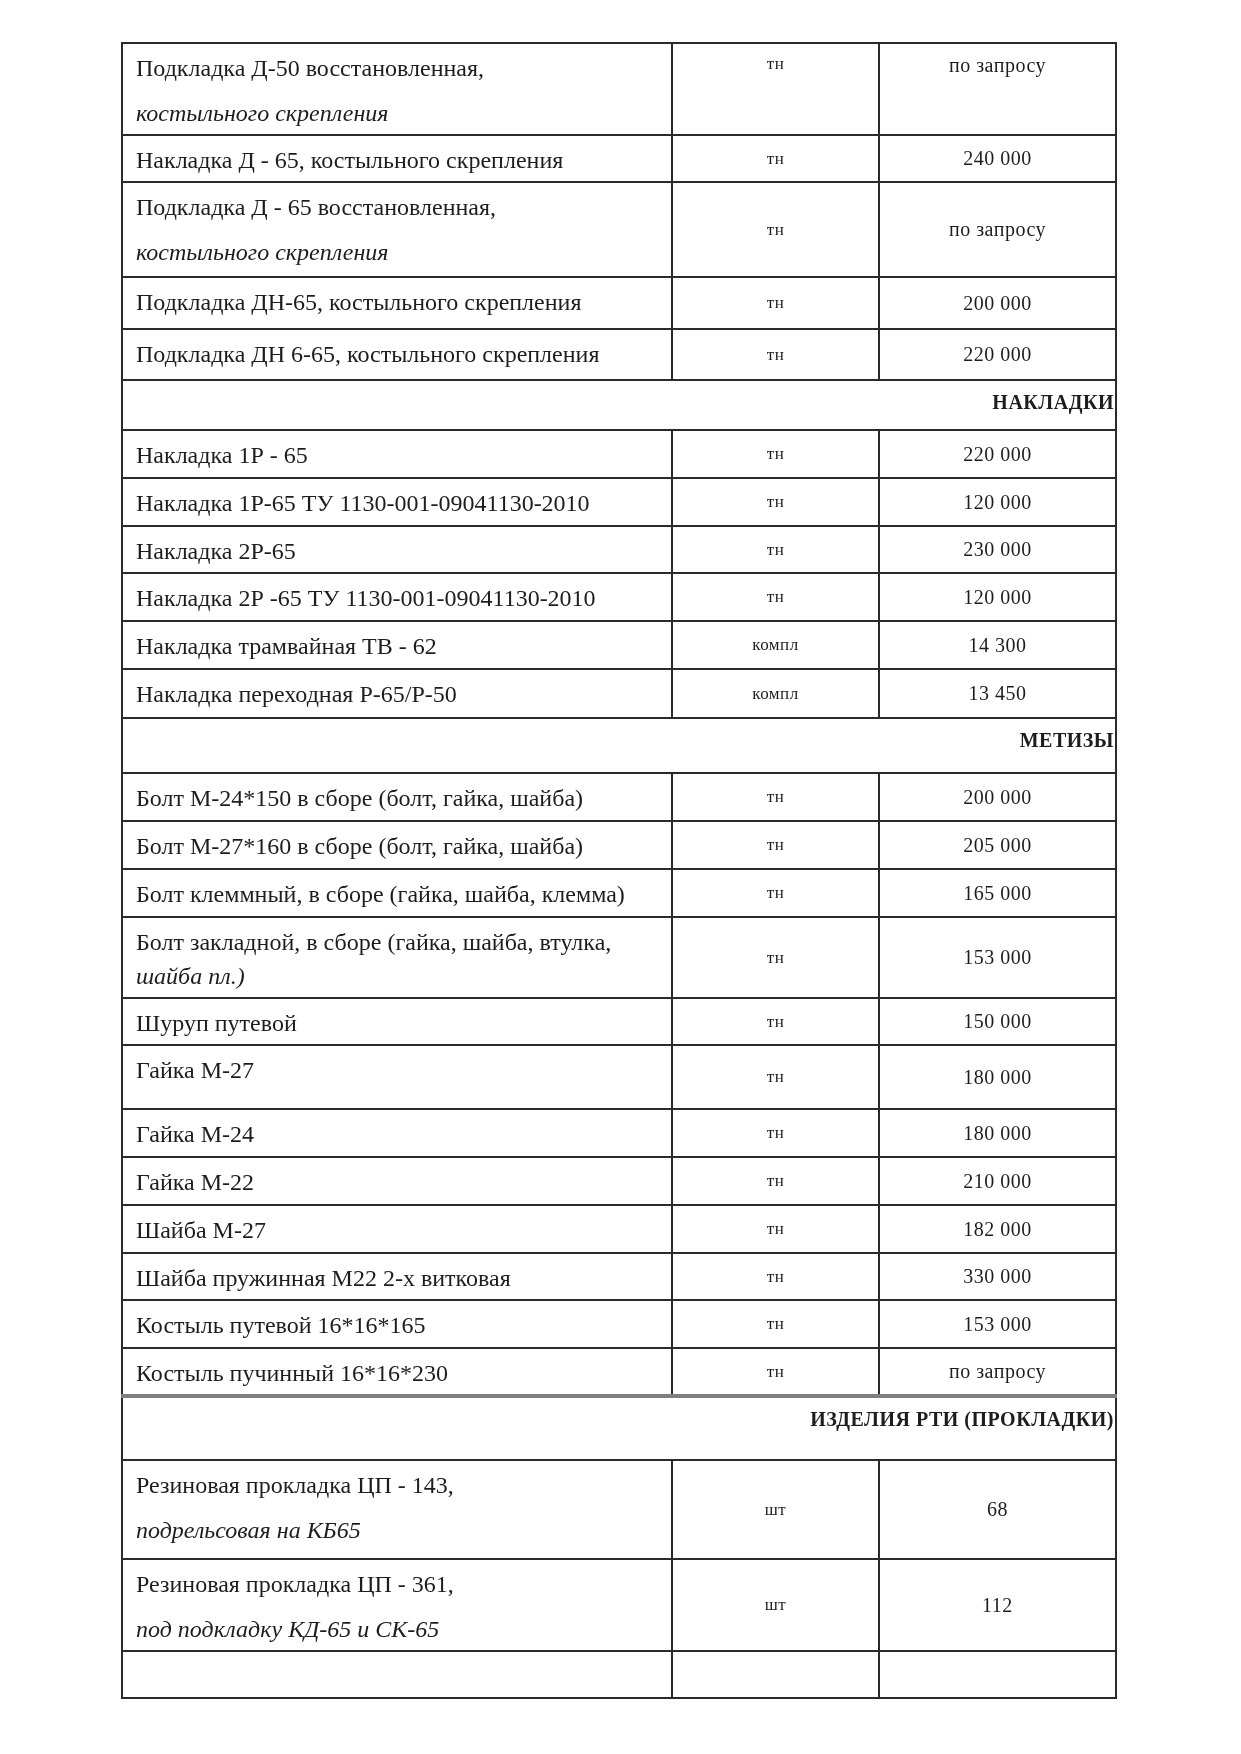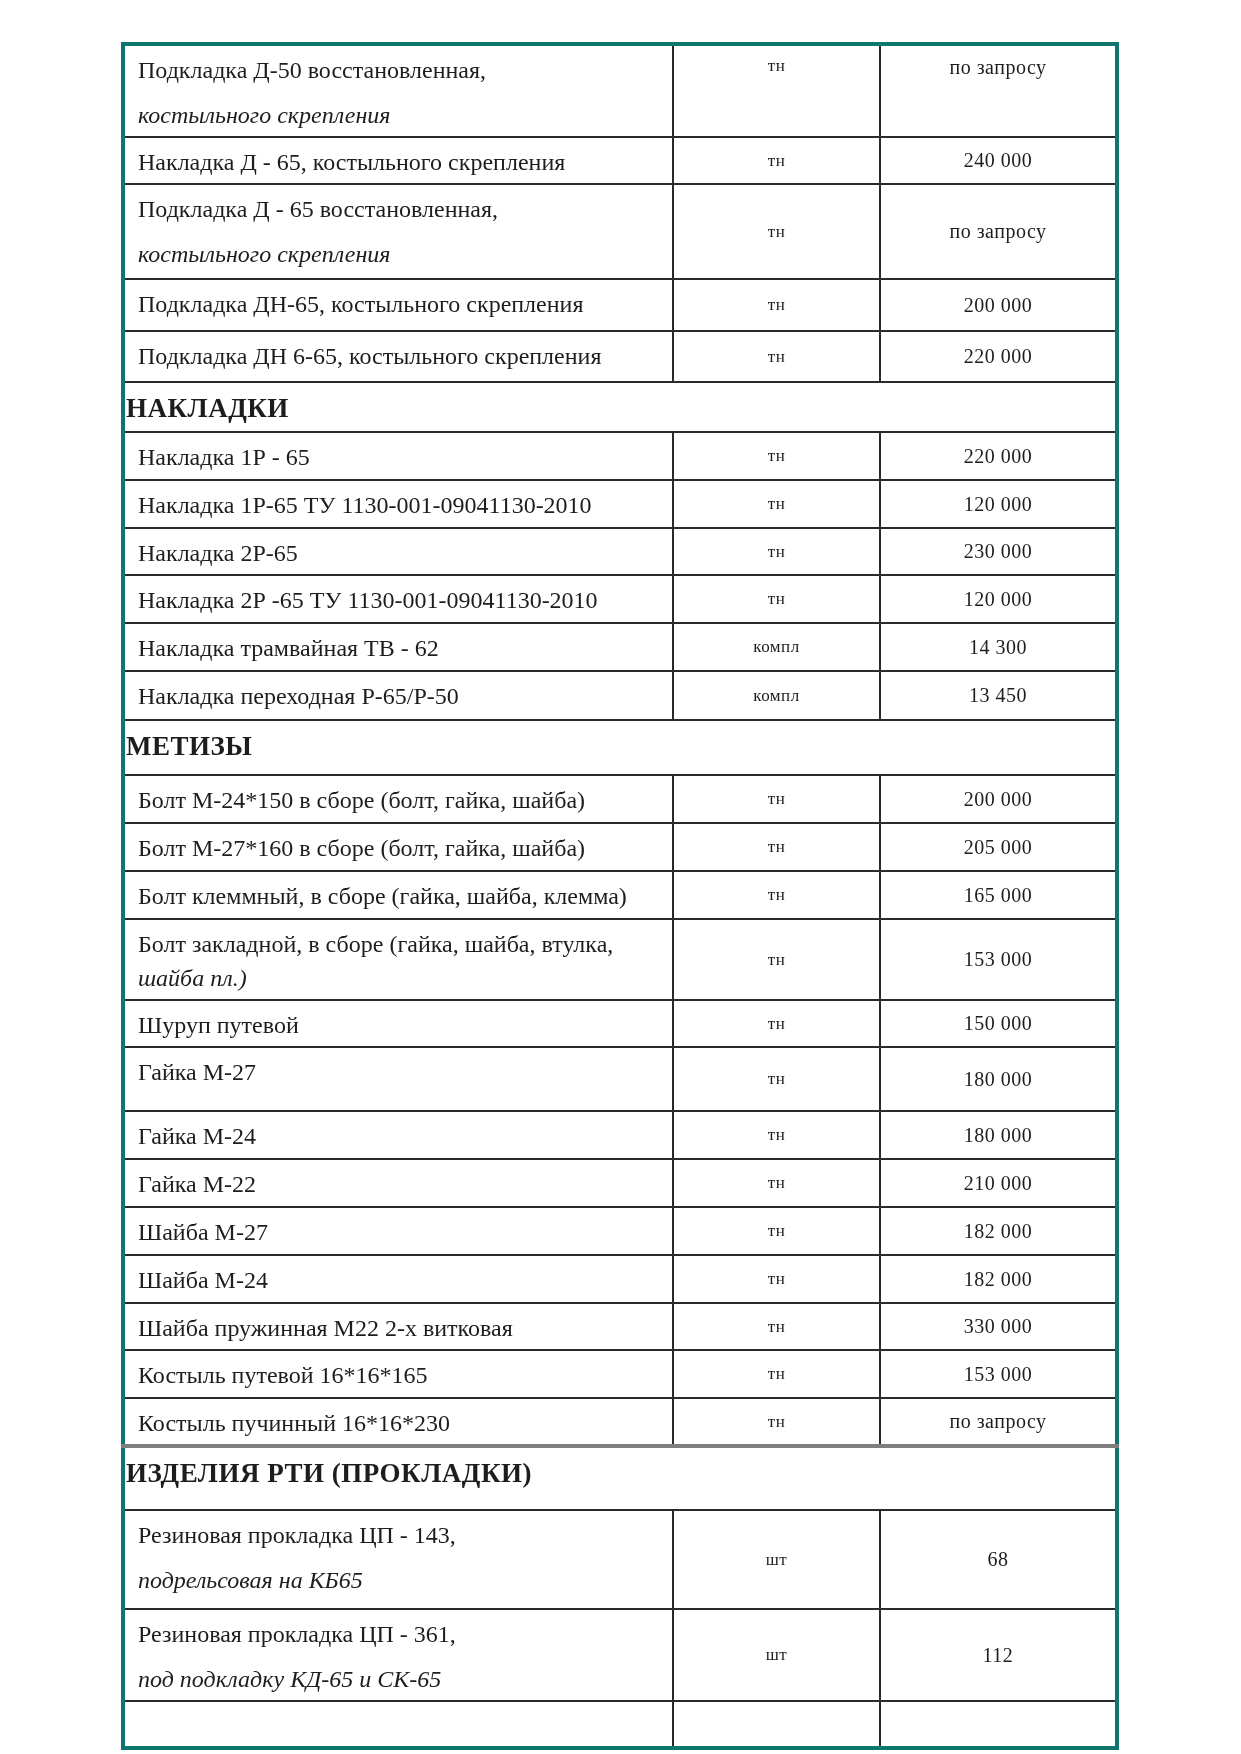--- a/index.html
+++ b/index.html
@@ -25,21 +25,21 @@
   }
   .table-wrap {
     position: absolute;
     left: 121px;
     top: 42px;
   }
   table.price-table {
     border-collapse: collapse;
     table-layout: fixed;
     width: 994px;
-    border: 4px solid #0f766e;
+    border: 1px solid #0f766e;
   }
   table.price-table td {
     border: 2px solid #2a2a2a;
     overflow: hidden;
   }
   
   tr.thick-top td {
     border-top: 4px solid #7f7f7f;
   }
   td.name-cell {
@@ -71,23 +71,23 @@
     letter-spacing: 0.5px;
     padding: 2px;
   }
   tr.valign-top td.unit-cell,
   tr.valign-top td.price-cell {
     vertical-align: top;
     padding-top: 10px;
   }
   td.section-cell {
     vertical-align: top;
-    text-align: left;
+    text-align: right;
     font-weight: bold;
-    font-size: 27px;
+    font-size: 20px;
     padding-top: 10px;
     letter-spacing: 0.5px;
   }
 </style>
 </head>
 <body>
 
 <div class="page">
   <div class="table-wrap">
     <table class="price-table">
@@ -239,27 +239,20 @@
             <td class="unit-cell">тн</td>
             <td class="price-cell">210 000</td>
           </tr>
           <tr style="height: 48px;">
             <td class="name-cell">
               <div class="line">Шайба М-27</div>
             </td>
             <td class="unit-cell">тн</td>
             <td class="price-cell">182 000</td>
           </tr>
-          <tr style="height: 48px;">
-            <td class="name-cell">
-              <div class="line">Шайба М-24</div>
-            </td>
-            <td class="unit-cell">тн</td>
-            <td class="price-cell">182 000</td>
-          </tr>
           <tr style="height: 47px;">
             <td class="name-cell">
               <div class="line">Шайба пружинная М22 2-х витковая</div>
             </td>
             <td class="unit-cell">тн</td>
             <td class="price-cell">330 000</td>
           </tr>
           <tr style="height: 48px;">
             <td class="name-cell">
               <div class="line">Костыль путевой 16*16*165</div>

